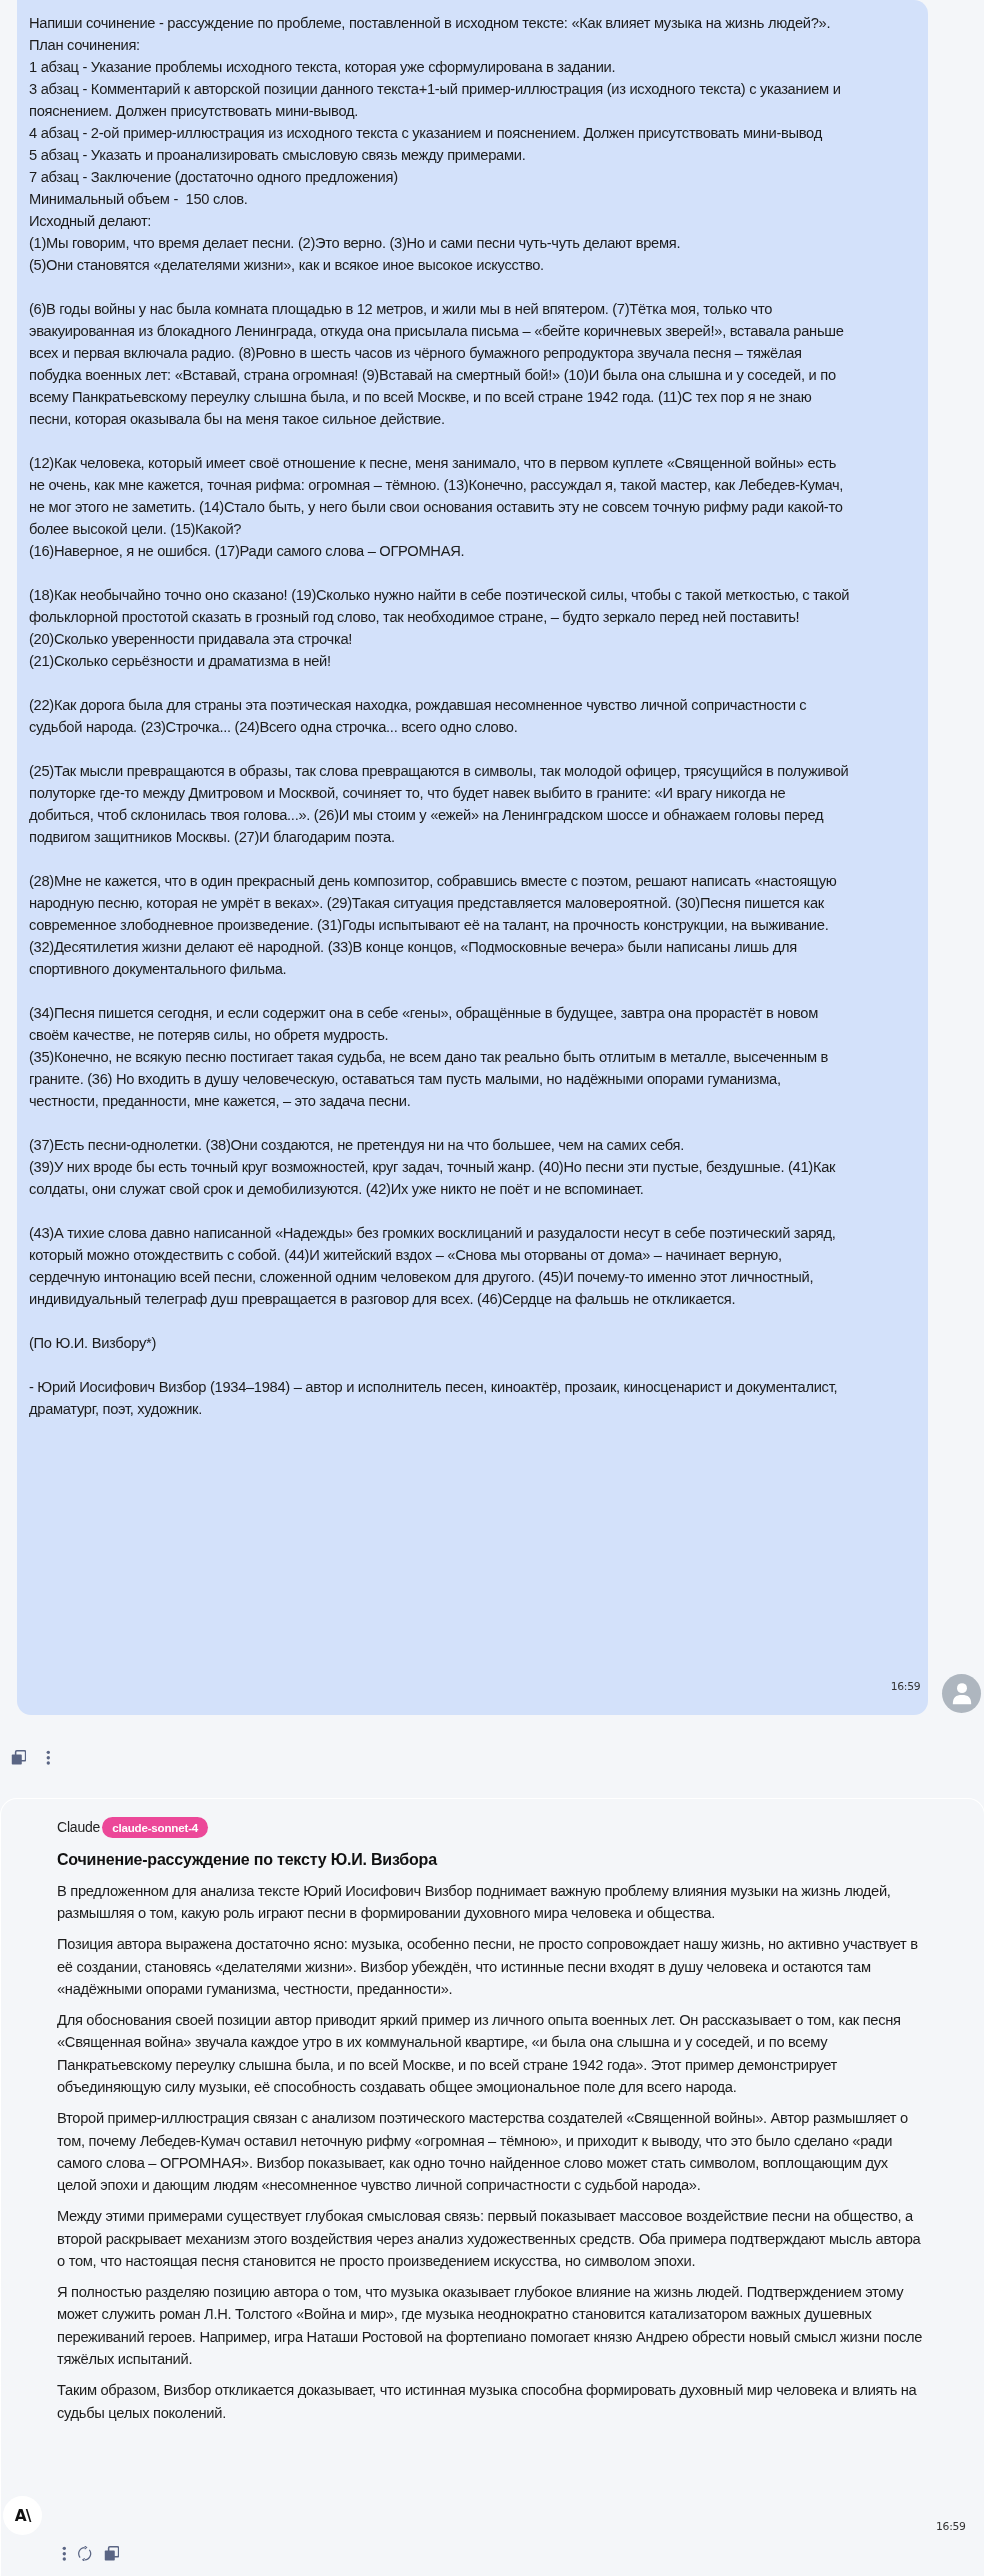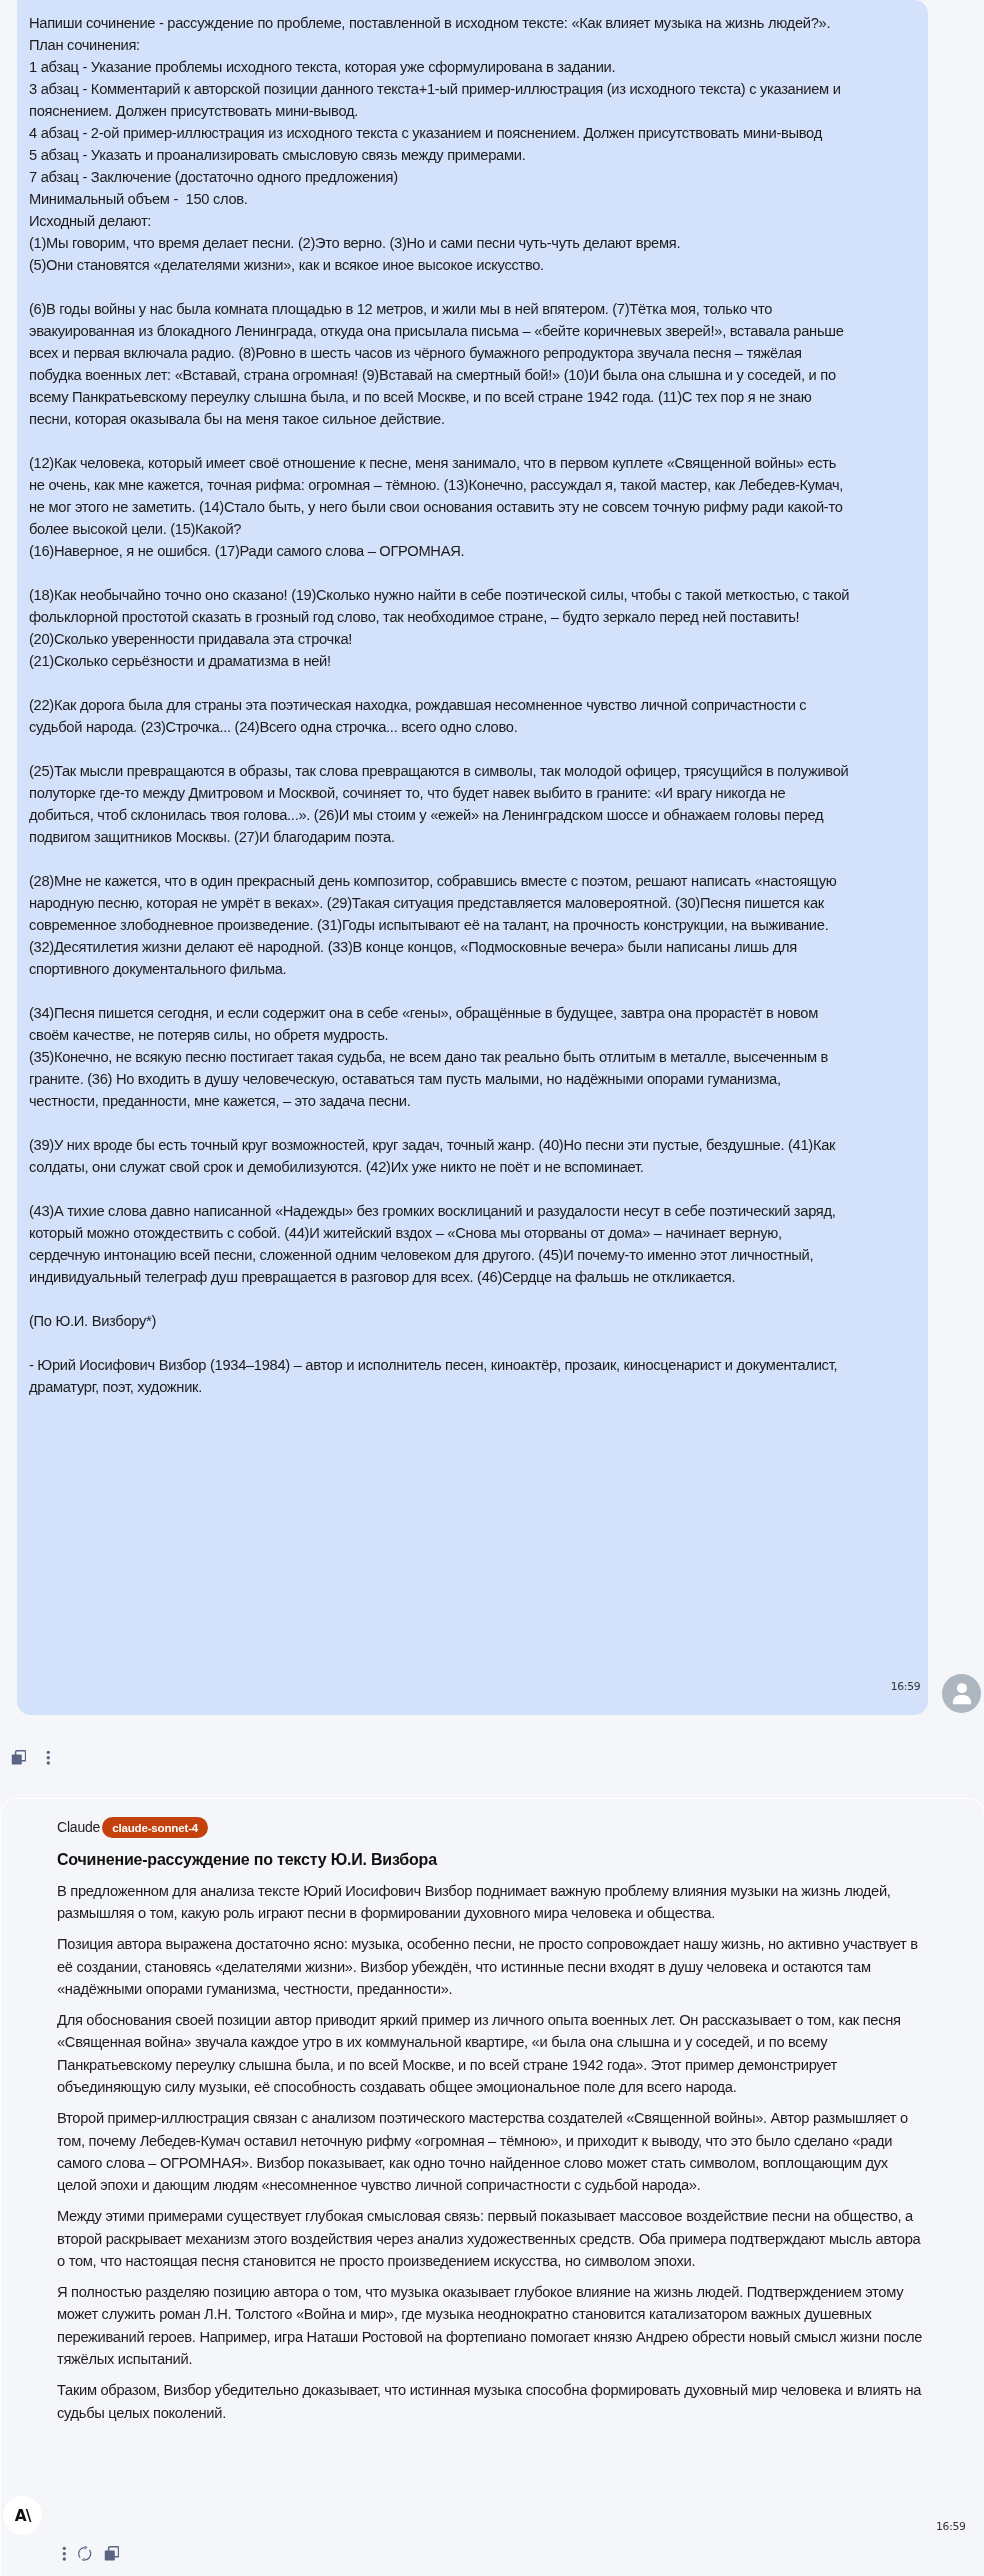--- a/index.html
+++ b/index.html
@@ -70,21 +70,21 @@
     border-right: 1.5px solid #ffffff;
     border-radius: 17px 17px 0 0;
     padding: 15.4px 54px 0 56px;
   }
   .assistant-header {
     display: flex; align-items: center; gap: 2px;
     height: 26px;
   }
   .assistant-name { font-size: 14px; color: #222; letter-spacing: -0.2px; }
   .model-badge {
-    background: #c2410c;
+    background: #ec4899;
     color: #ffffff;
     font-weight: bold;
     font-size: 11.6px;
     border-radius: 11.6px;
     padding: 3.9px 10px;
     letter-spacing: -0.2px;
   }
   .essay-title {
     font-weight: bold;
     font-size: 16px;
@@ -156,20 +156,21 @@
           <span class="line">(25)Так мысли превращаются в образы, так слова превращаются в символы, так молодой офицер, трясущийся в полуживой полуторке где-то между Дмитровом и Москвой, сочиняет то, что будет навек выбито в граните: «И врагу никогда не добиться, чтоб склонилась твоя голова...». (26)И мы стоим у «ежей» на Ленинградском шоссе и обнажаем головы перед подвигом защитников Москвы. (27)И благодарим поэта.</span>
         </span>
         <span class="para">
           <span class="line">(28)Мне не кажется, что в один прекрасный день композитор, собравшись вместе с поэтом, решают написать «настоящую народную песню, которая не умрёт в веках». (29)Такая ситуация представляется маловероятной. (30)Песня пишется как современное злободневное произведение. (31)Годы испытывают её на талант, на прочность конструкции, на выживание. (32)Десятилетия жизни делают её народной. (33)В конце концов, «Подмосковные вечера» были написаны лишь для спортивного документального фильма.</span>
         </span>
         <span class="para">
           <span class="line">(34)Песня пишется сегодня, и если содержит она в себе «гены», обращённые в будущее, завтра она прорастёт в новом своём качестве, не потеряв силы, но обретя мудрость.</span>
           <span class="line">(35)Конечно, не всякую песню постигает такая судьба, не всем дано так реально быть отлитым в металле, высеченным в граните. (36) Но входить в душу человеческую, оставаться там пусть малыми, но надёжными опорами гуманизма, честности, преданности, мне кажется, – это задача песни.</span>
         </span>
         <span class="para">
+          <span class="line">(37)Есть песни-однолетки. (38)Они создаются, не претендуя ни на что большее, чем на самих себя.</span>
           <span class="line">(39)У них вроде бы есть точный круг возможностей, круг задач, точный жанр. (40)Но песни эти пустые, бездушные. (41)Как солдаты, они служат свой срок и демобилизуются. (42)Их уже никто не поёт и не вспоминает.</span>
         </span>
         <span class="para">
           <span class="line">(43)А тихие слова давно написанной «Надежды» без громких восклицаний и разудалости несут в себе поэтический заряд, который можно отождествить с собой. (44)И житейский вздох – «Снова мы оторваны от дома» – начинает верную, сердечную интонацию всей песни, сложенной одним человеком для другого. (45)И почему-то именно этот личностный, индивидуальный телеграф душ превращается в разговор для всех. (46)Сердце на фальшь не откликается.</span>
         </span>
         <span class="para">
           <span class="line">(По Ю.И. Визбору*)</span>
         </span>
       </div>
     <span class="footnote-space"></span>
@@ -207,21 +208,21 @@
     <span class="model-badge">claude-sonnet-4</span>
   </div>
   <div class="essay-title">Сочинение-рассуждение по тексту Ю.И. Визбора</div>
   <div id="essay-body">
       <p class="essay-p">В предложенном для анализа тексте Юрий Иосифович Визбор поднимает важную проблему влияния музыки на жизнь людей, размышляя о том, какую роль играют песни в формировании духовного мира человека и общества.</p>
       <p class="essay-p">Позиция автора выражена достаточно ясно: музыка, особенно песни, не просто сопровождает нашу жизнь, но активно участвует в её создании, становясь «делателями жизни». Визбор убеждён, что истинные песни входят в душу человека и остаются там «надёжными опорами гуманизма, честности, преданности».</p>
       <p class="essay-p">Для обоснования своей позиции автор приводит яркий пример из личного опыта военных лет. Он рассказывает о том, как песня «Священная война» звучала каждое утро в их коммунальной квартире, «и была она слышна и у соседей, и по всему Панкратьевскому переулку слышна была, и по всей Москве, и по всей стране 1942 года». Этот пример демонстрирует объединяющую силу музыки, её способность создавать общее эмоциональное поле для всего народа.</p>
       <p class="essay-p">Второй пример-иллюстрация связан с анализом поэтического мастерства создателей «Священной войны». Автор размышляет о том, почему Лебедев-Кумач оставил неточную рифму «огромная – тёмною», и приходит к выводу, что это было сделано «ради самого слова – ОГРОМНАЯ». Визбор показывает, как одно точно найденное слово может стать символом, воплощающим дух целой эпохи и дающим людям «несомненное чувство личной сопричастности с судьбой народа».</p>
       <p class="essay-p">Между этими примерами существует глубокая смысловая связь: первый показывает массовое воздействие песни на общество, а второй раскрывает механизм этого воздействия через анализ художественных средств. Оба примера подтверждают мысль автора о том, что настоящая песня становится не просто произведением искусства, но символом эпохи.</p>
       <p class="essay-p">Я полностью разделяю позицию автора о том, что музыка оказывает глубокое влияние на жизнь людей. Подтверждением этому может служить роман Л.Н. Толстого «Война и мир», где музыка неоднократно становится катализатором важных душевных переживаний героев. Например, игра Наташи Ростовой на фортепиано помогает князю Андрею обрести новый смысл жизни после тяжёлых испытаний.</p>
-      <p class="essay-p">Таким образом, Визбор убедительно доказывает, что истинная музыка способна формировать духовный мир человека и влиять на судьбы целых поколений.</p>
+      <p class="essay-p">Таким образом, Визбор откликается доказывает, что истинная музыка способна формировать духовный мир человека и влиять на судьбы целых поколений.</p>
     </div>
 </div>
 
 <div class="assistant-avatar" style="top:2496px;">
   <span>A\</span>
 </div>
 
 <span class="msg-time assistant-time" style="position:absolute; left:936px; top:2520px;">16:59</span>
 
 <div class="assistant-actions" style="top:2546px;">

